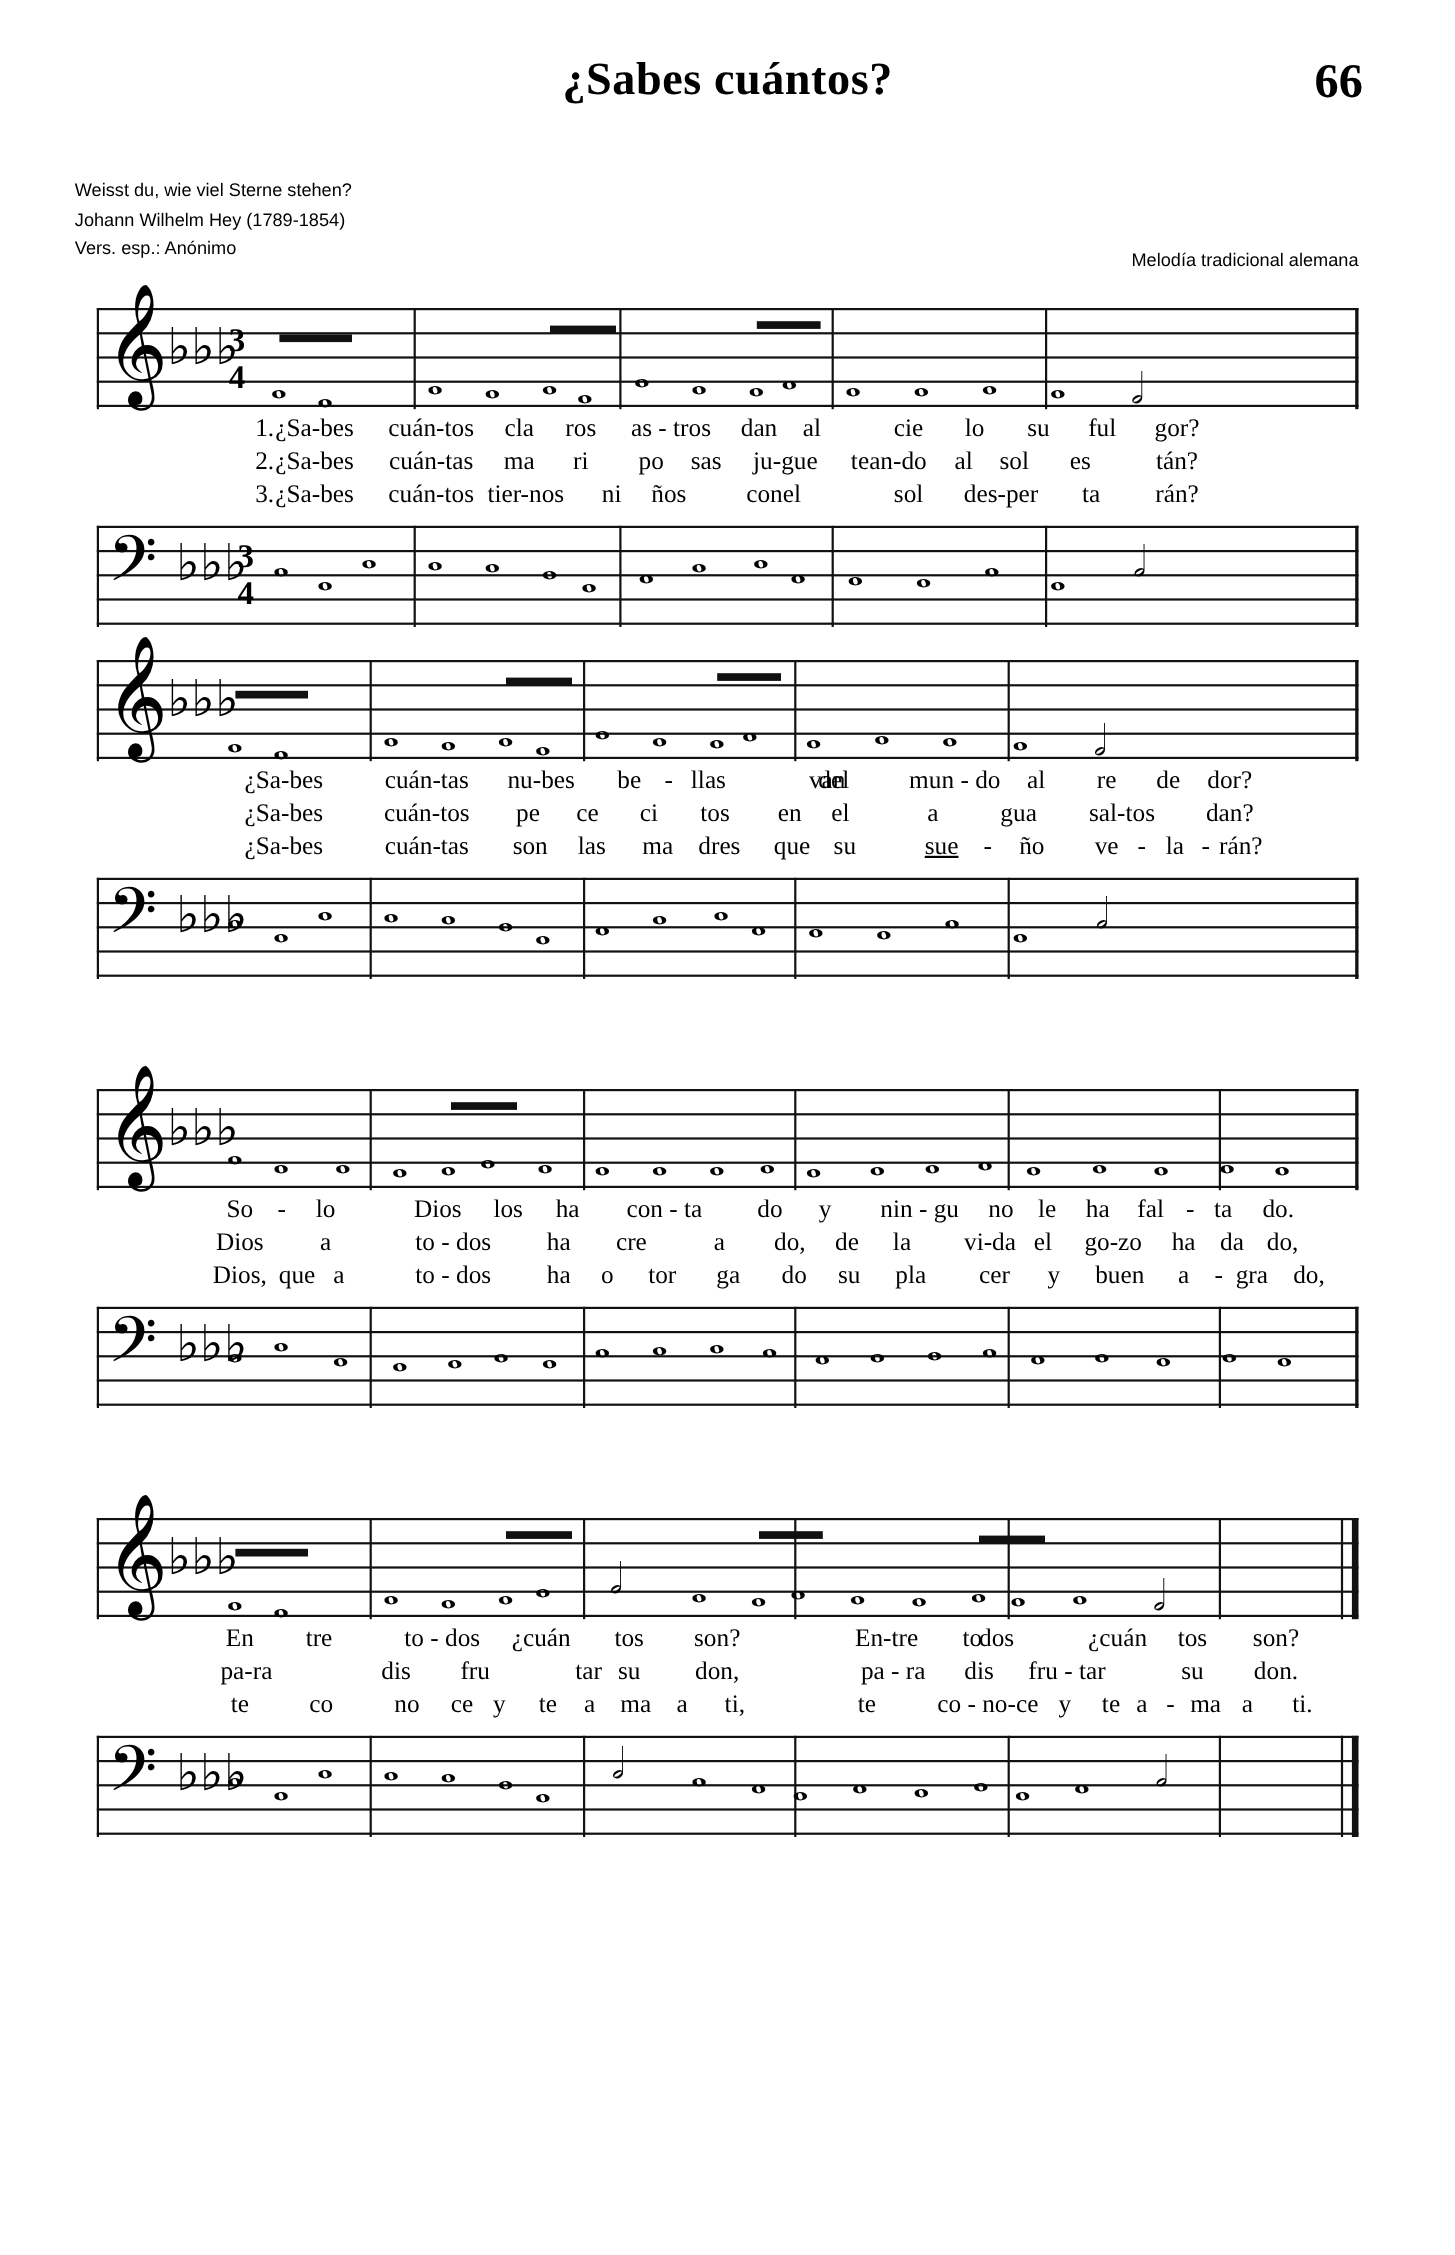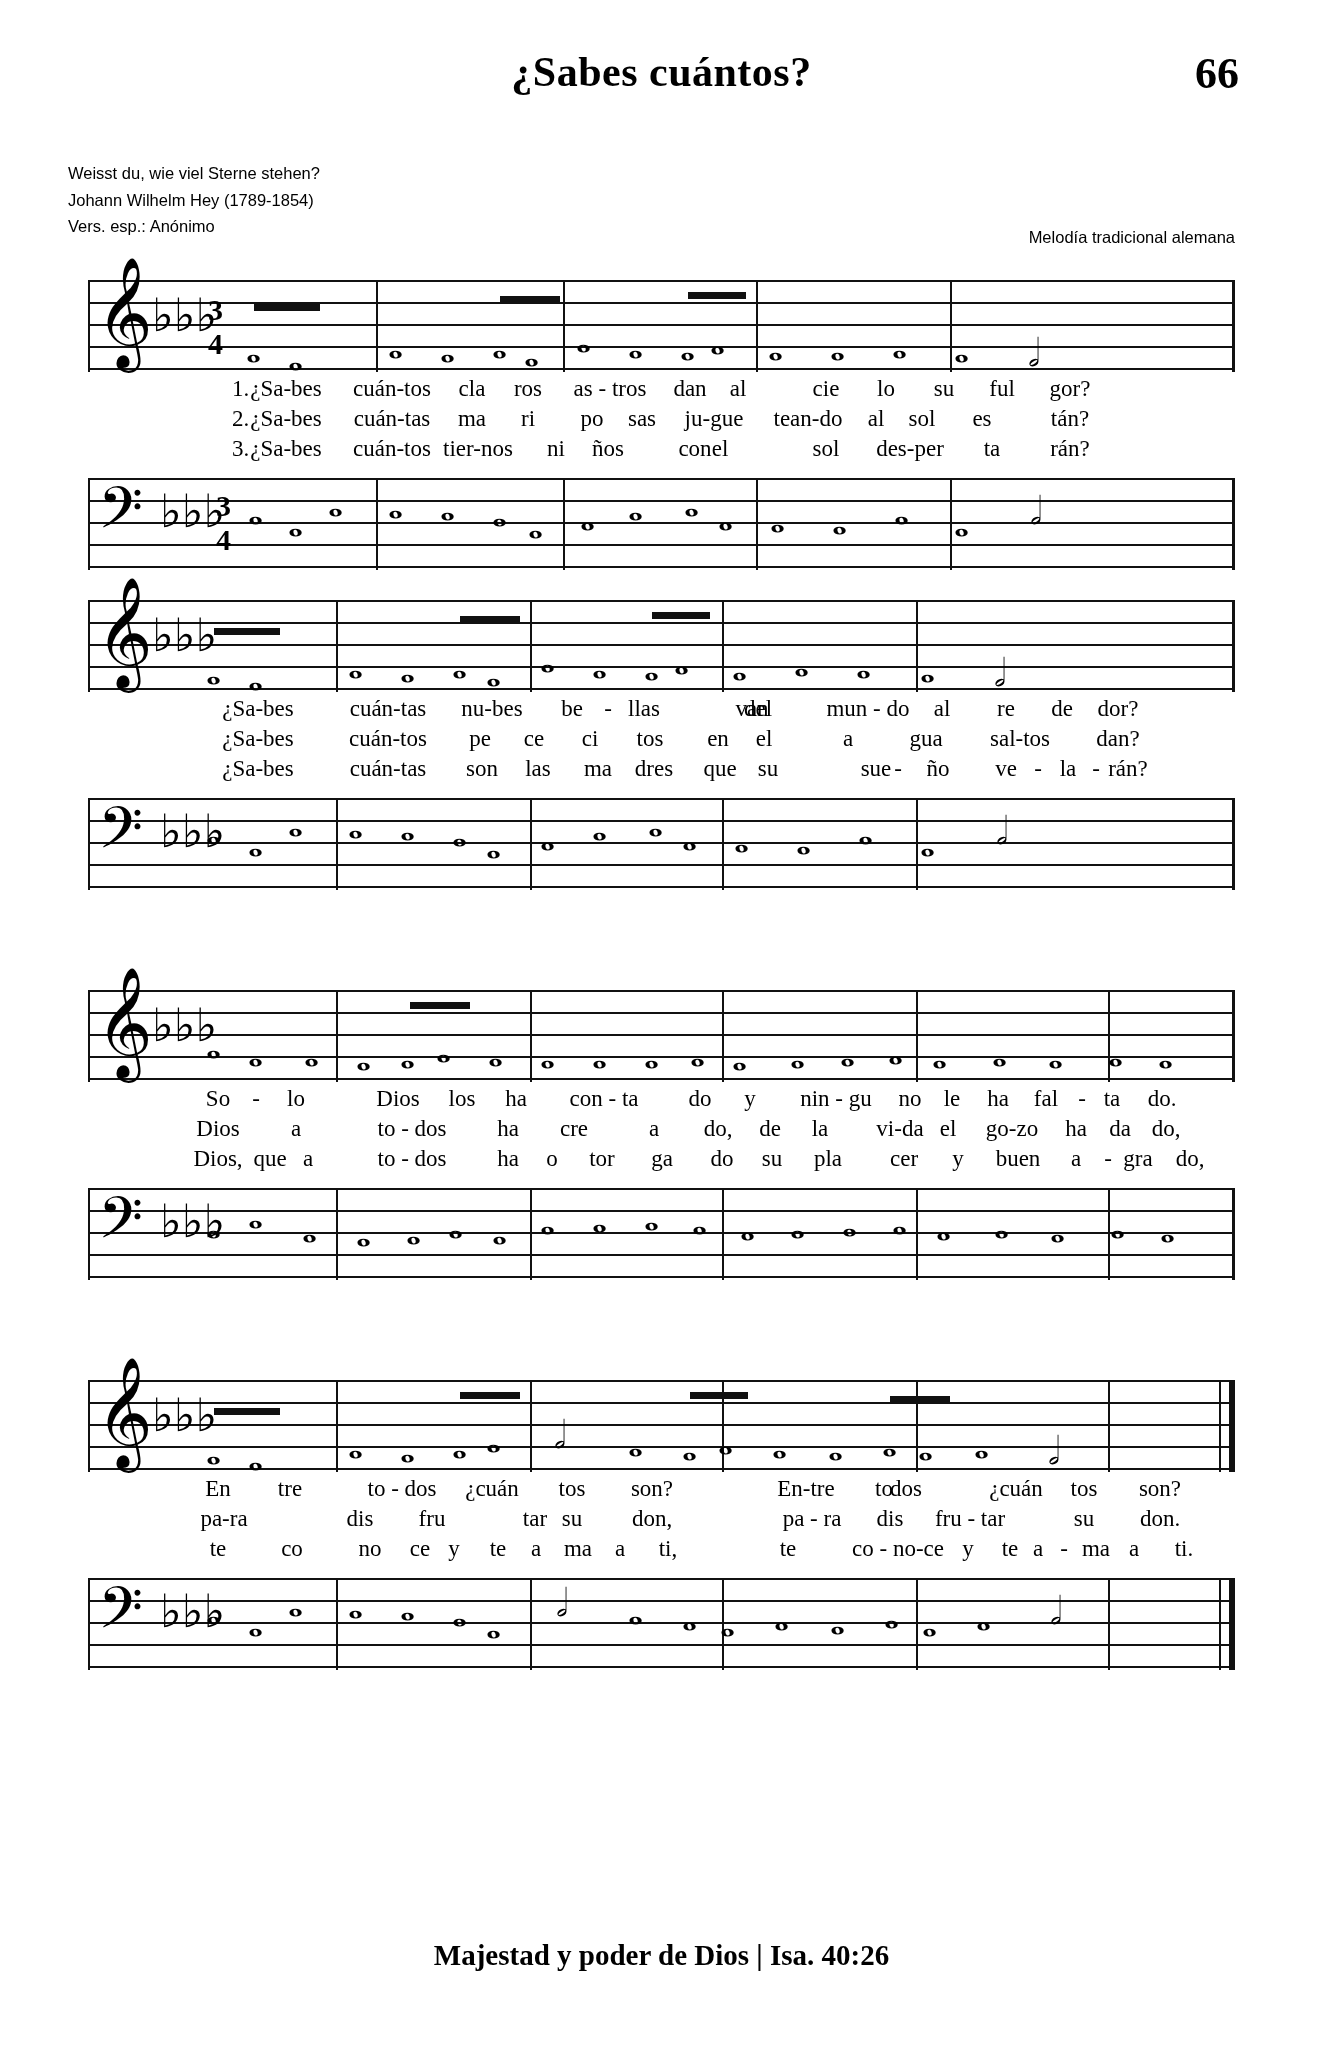--- a/index.html
+++ b/index.html
@@ -388,21 +388,21 @@
       </div>
       <div class="lyric-line">
         <span class="syl" style="left:258px;">¿Sa-bes</span>
         <span class="syl" style="left:388px;">cuán-tas</span>
         <span class="syl" style="left:482px;">son</span>
         <span class="syl" style="left:538px;">las</span>
         <span class="syl" style="left:598px;">ma</span>
         <span class="syl" style="left:654px;">dres</span>
         <span class="syl" style="left:720px;">que</span>
         <span class="syl" style="left:768px;">su</span>
-        <span class="syl" style="left:876px;">sue</span>
+        <span class="syl" style="left:856px;text-decoration:underline;">sue</span>
         <span class="syl" style="left:898px;">-</span>
         <span class="syl" style="left:938px;">ño</span>
         <span class="syl" style="left:1006px;">ve</span>
         <span class="syl" style="left:1038px;">-</span>
         <span class="syl" style="left:1068px;">la</span>
         <span class="syl" style="left:1096px;">-</span>
         <span class="syl" style="left:1128px;">rán?</span>
       </div>
     </div>
 
@@ -709,15 +709,14 @@
       <span class="note" style="left:632px; top:26px;">𝅝</span>
       <span class="note" style="left:686px; top:20px;">𝅝</span>
       <span class="note" style="left:742px; top:24px;">𝅝</span>
       <span class="note" style="left:796px; top:18px;">𝅝</span>
       <span class="note" style="left:834px; top:26px;">𝅝</span>
       <span class="note" style="left:888px; top:20px;">𝅝</span>
       <span class="note half" style="left:962px; top:14px;">𝅗𝅥</span>
     </div>
   </div>
 
-  <div class="footer">Majestad y poder de Dios | Isa. 40:26</div>
 
 </div>
 
 </body></html>

